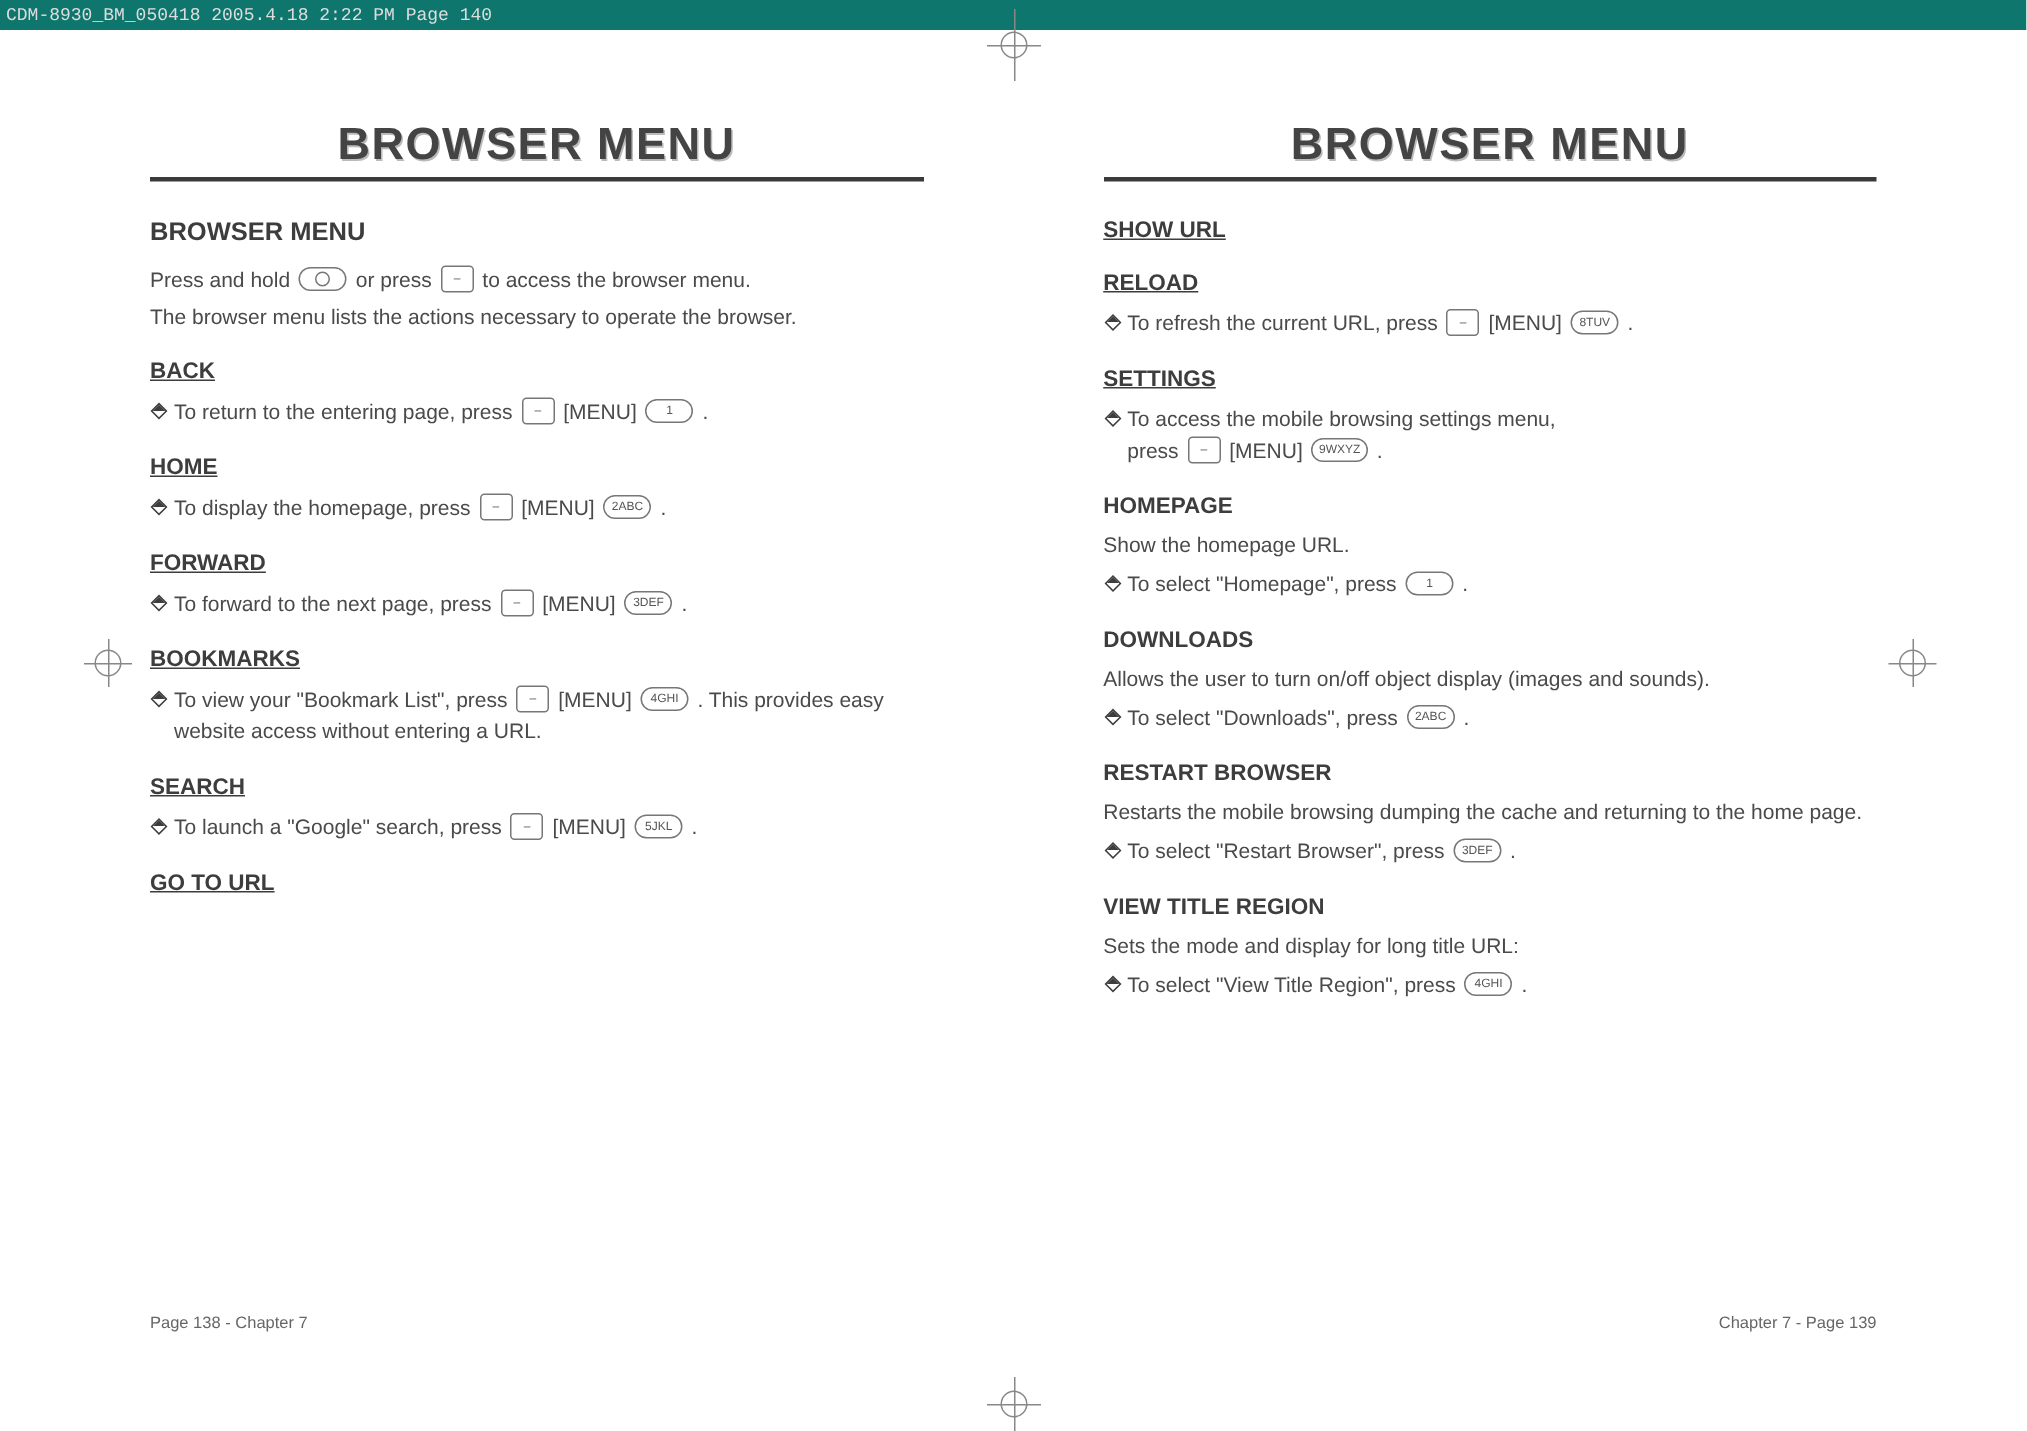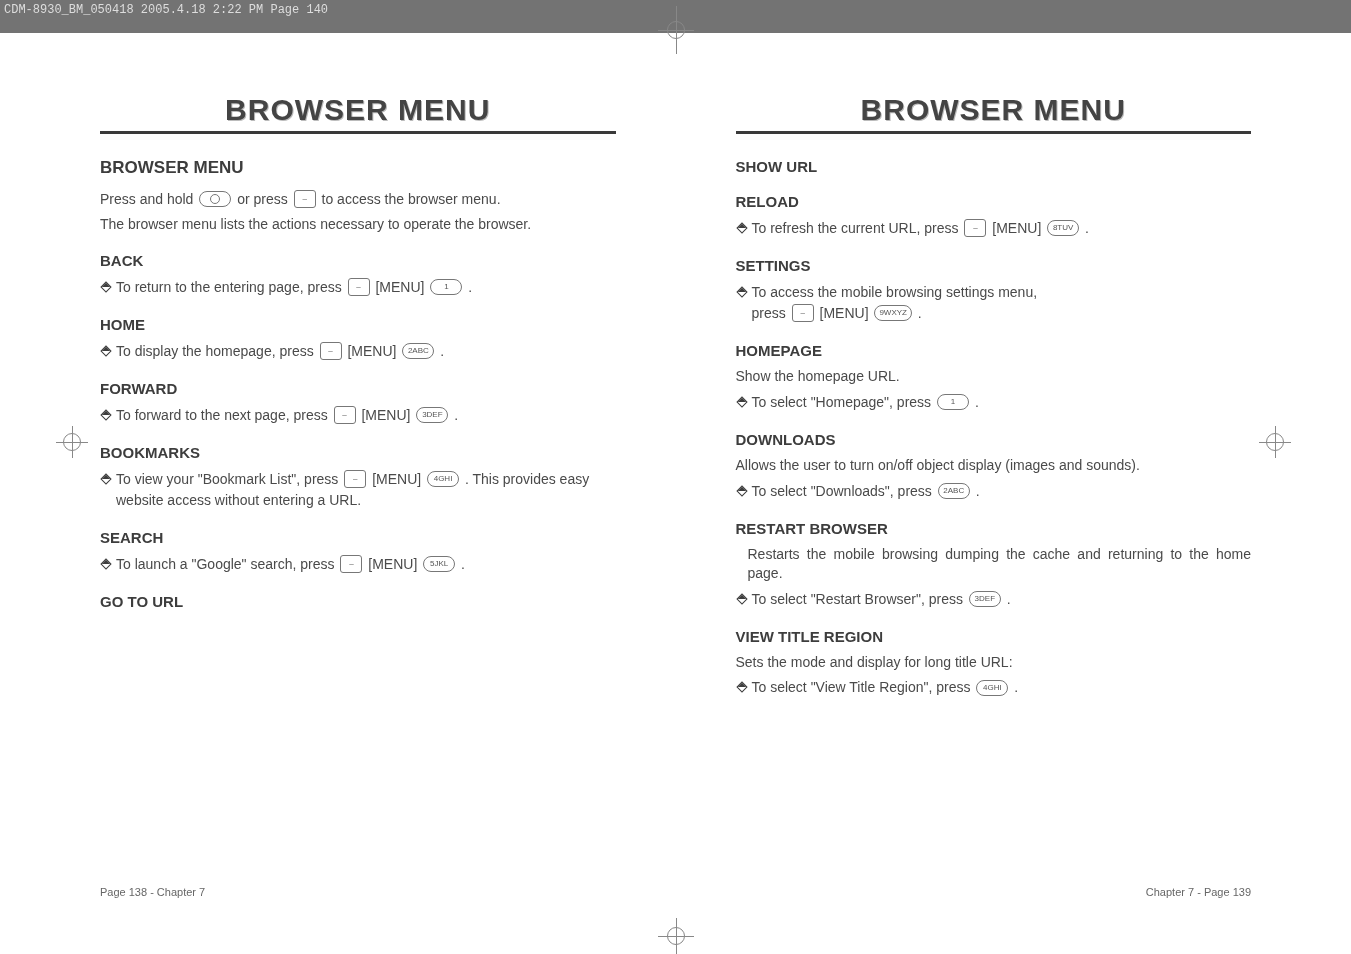--- a/index.html
+++ b/index.html
@@ -8,22 +8,22 @@
     background: #fff;
     font-family: Arial, Helvetica, sans-serif;
     color: #4a4a4a;
     width: 1351px;
     height: 954px;
     overflow: hidden;
     position: relative;
   }
   .top-bar {
     width: 100%;
-    height: 33px;
-    background: #737373;
+    height: 20px;
+    background: #0f766e;
     color: #ddd;
     font-family: "Courier New", monospace;
     font-size: 12px;
     line-height: 20px;
     padding-left: 4px;
     box-sizing: border-box;
   }
   .crop-mark-top {
     position: absolute;
     top: 6px;
@@ -126,30 +126,31 @@
 
   h2.section {
     font-size: 17px;
     font-weight: 700;
     color: #3d3d3d;
     margin: 0 0 12px 0;
   }
   h3.sub {
     font-size: 15px;
     font-weight: 700;
+    text-decoration: underline;
     color: #3d3d3d;
     margin: 18px 0 8px 0;
   }
   h3.sub.nou { text-decoration: none; }
   p.body {
     font-size: 14px;
     line-height: 1.35;
     margin: 0 0 6px 0;
   }
-  p.body.just { text-align: justify; margin-left: 12px; }
+  p.body.just { text-align: justify; }
   .bullet-row {
     display: flex;
     align-items: flex-start;
     gap: 6px;
     font-size: 14px;
     line-height: 1.5;
     margin: 4px 0 4px 2px;
   }
   .dia {
     flex: 0 0 auto;
@@ -184,21 +185,21 @@
   .keycap.ok::before {
     content: "";
     display: inline-block;
     width: 8px; height: 8px;
     border: 1px solid #777;
     border-radius: 50%;
     vertical-align: middle;
   }
   .footer {
     position: absolute;
-    bottom: 56px;
+    bottom: 66px;
     font-size: 11px;
     color: #666;
   }
   .footer.left  { left: 100px; }
   .footer.right { right: 100px; margin-left: 24px; }
 </style>
 </head>
 <body>
 
 <div class="top-bar">

